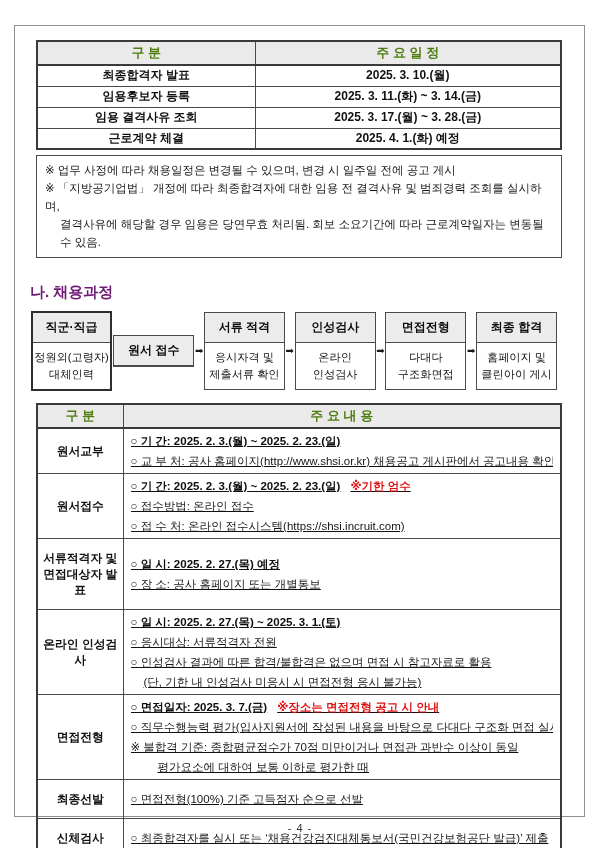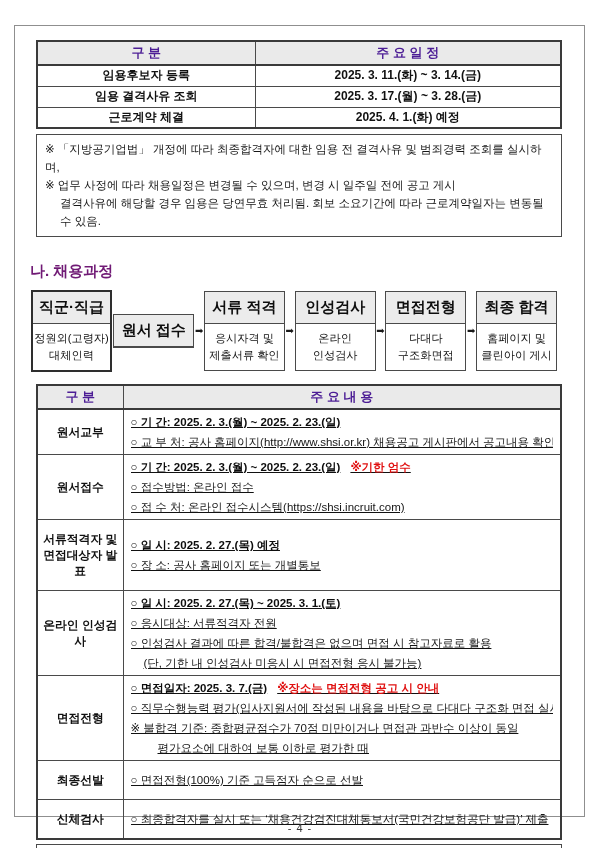--- a/index.html
+++ b/index.html
@@ -12,42 +12,42 @@
     position:absolute; left:14px; top:25px; width:571px; height:792px;
     border:1px solid #8f8f8f; background:#fff;
   }
   .content { position:absolute; left:36px; top:40px; width:526px; }
 
   
   table { border-collapse:collapse; width:100%; table-layout:fixed; }
   .grid-table { border:2px solid #3a3a3a; }
   .grid-table th, .grid-table td { border:1px solid #4a4a4a; }
   .grid-table th {
-    background:#eaeaea; font-size:13px; font-weight:bold; color:#4c1d95;
+    background:#eaeaea; font-size:13px; font-weight:bold; color:#4d7c0f;
     height:24px; text-align:center; border-bottom:2px solid #3a3a3a;
   }
   .sched-label { width:218px; text-align:center; font-weight:bold; font-size:12px; height:21px; }
   .sched-value { text-align:center; font-weight:bold; font-size:12px; height:21px; }
 
   .notes-box {
     border:1px solid #4a4a4a; margin-top:5px; padding:5px 8px 6px 8px;
     font-size:11.5px; line-height:18px; color:#161616;
   }
   .notes-box .cont { padding-left:15px; }
 
   
   .section-title { margin:25px 0 9px -6px; font-size:15px; font-weight:bold; color:#701a75; }
 
   
   .flow { display:flex; align-items:center; width:100%; margin-left:-5px; }
   .flow-step { width:81px; flex:0 0 auto; border:1px solid #4a4a4a; background:#fff; }
   .flow-step.first { border:2px solid #2e2e2e; }
   .flow-head {
     background:#ececec; border-bottom:1px solid #4a4a4a; font-weight:bold;
-    font-size:15px; text-align:center; padding:6px 0; color:#0d0d0d;
+    font-size:12px; text-align:center; padding:6px 0; color:#0d0d0d;
   }
   .flow-body {
     min-height:46px; display:flex; align-items:center; justify-content:center;
     font-size:11.2px; text-align:center; white-space:pre-line; line-height:17px; padding:4px 1px;
   }
   .flow-arrow { flex:1 1 auto; text-align:center; font-size:10px; color:#1a1a1a; line-height:1; }
 
   
   .ct-label {
     width:86px; text-align:center; font-weight:bold; font-size:11.8px;
@@ -78,37 +78,41 @@
       <colgroup>
           <col style="width:218px">
           <col>
         </colgroup>
       <tbody>
           <tr>
         <th>구  분</th>
         <th>주 요 일 정</th>
       </tr>
       <tr>
+        <td class="sched-label">최종합격자 발표</td>
+        <td class="sched-value">2025. 3. 10.(월)</td>
+      </tr>
+      <tr>
         <td class="sched-label">임용후보자 등록</td>
         <td class="sched-value">2025. 3. 11.(화) ~ 3. 14.(금)</td>
       </tr>
       <tr>
         <td class="sched-label">임용 결격사유 조회</td>
         <td class="sched-value">2025. 3. 17.(월) ~ 3. 28.(금)</td>
       </tr>
       <tr>
         <td class="sched-label">근로계약 체결</td>
         <td class="sched-value">2025. 4. 1.(화) 예정</td>
       </tr>
     </tbody>
       </table>
 
     <div class="notes-box">
+      <div class="line-note">※ 업무 사정에 따라 채용일정은 변경될 수 있으며, 변경 시 일주일 전에 공고 게시</div>
       <div class="line-note">※ 「지방공기업법」 개정에 따라 최종합격자에 대한 임용 전 결격사유 및 범죄경력 조회를 실시하며,</div>
-      <div class="line-note">※ 업무 사정에 따라 채용일정은 변경될 수 있으며, 변경 시 일주일 전에 공고 게시</div>
       <div class="line-note cont">결격사유에 해당할 경우 임용은 당연무효 처리됨. 회보 소요기간에 따라 근로계약일자는 변동될 수 있음.</div>
     </div>
 
     <div class="section-title">나. 채용과정</div>
 
     <div class="flow">
       <div class="flow-step first">
         <div class="flow-head">직군·직급</div>
         <div class="flow-body">정원외(고령자)
 대체인력</div>

